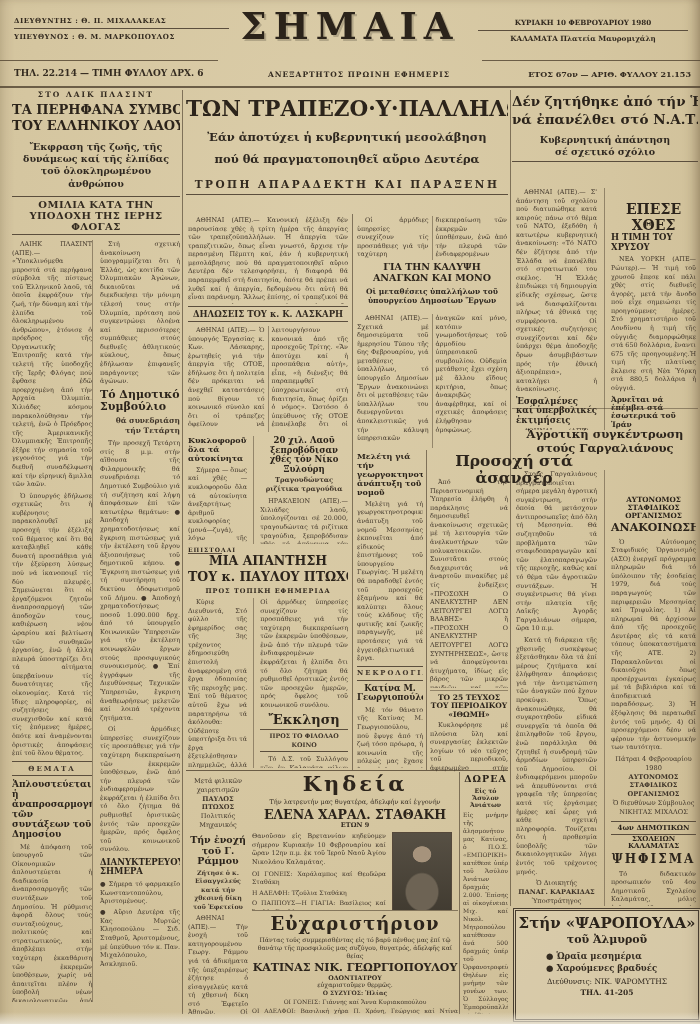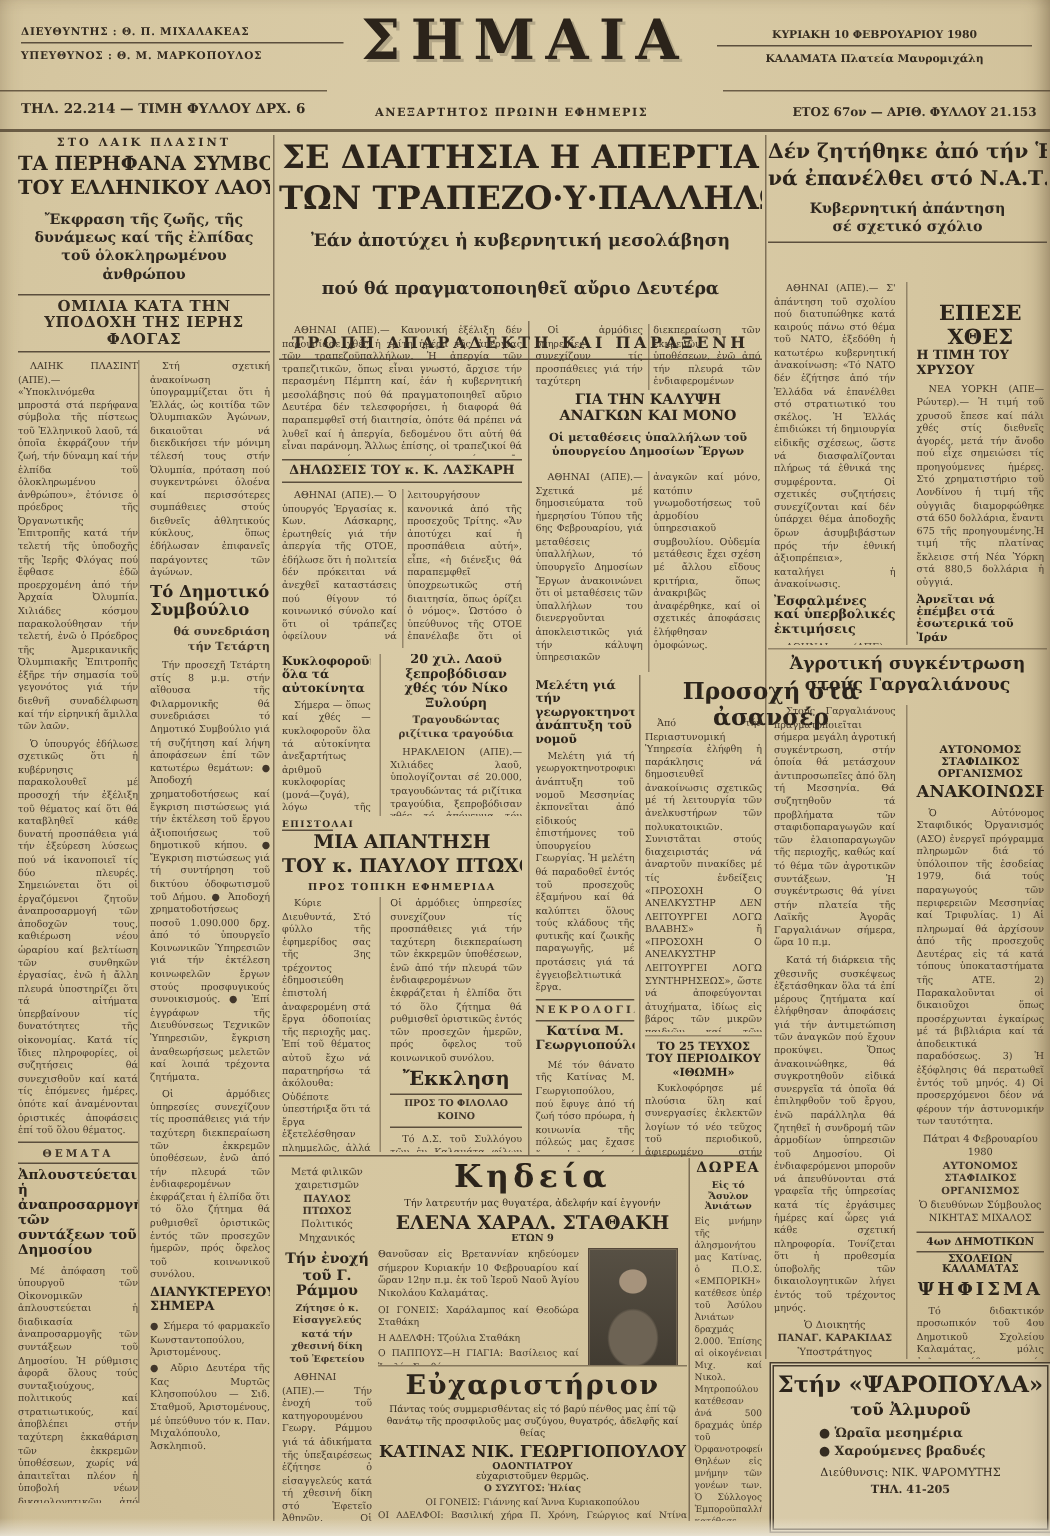--- a/index.html
+++ b/index.html
@@ -52,21 +52,21 @@
 
   <div class="abs" style="left:478px;top:18px;width:210px;">
     <div style="font-size:7.2px;font-weight:bold;text-align:center;border-bottom:1px solid #5b4e3d;padding-bottom:3px;">ΚΥΡΙΑΚΗ 10 ΦΕΒΡΟΥΑΡΙΟΥ 1980</div>
     <div style="font-size:7.2px;font-weight:bold;text-align:center;padding-top:3px;">ΚΑΛΑΜΑΤΑ  Πλατεία Μαυρομιχάλη</div>
   </div>
 
   <div class="hline" style="left:0;top:60px;width:218px;"></div>
   <div class="hline" style="left:482px;top:60px;width:218px;"></div>
 
   <div class="abs" style="left:14px;top:68px;width:250px;font-size:9px;font-weight:bold;">ΤΗΛ. 22.214 — ΤΙΜΗ ΦΥΛΛΟΥ ΔΡΧ. 6</div>
-  <div class="abs" style="left:250px;top:70px;width:200px;text-align:left;font-size:7.5px;font-weight:bold;letter-spacing:1px;">ΑΝΕΞΑΡΤΗΤΟΣ ΠΡΩΙΝΗ ΕΦΗΜΕΡΙΣ</div>
+  <div class="abs" style="left:250px;top:70px;width:200px;text-align:right;font-size:7.5px;font-weight:bold;letter-spacing:1px;">ΑΝΕΞΑΡΤΗΤΟΣ ΠΡΩΙΝΗ ΕΦΗΜΕΡΙΣ</div>
   <div class="abs" style="left:486px;top:69px;width:205px;text-align:right;font-size:8px;font-weight:bold;">ΕΤΟΣ 67ον — ΑΡΙΘ. ΦΥΛΛΟΥ 21.153</div>
 
   <div class="hline" style="left:0;top:86px;width:700px;height:2px;"></div>
 
   <div class="vline" style="left:182px;top:90px;height:924px;"></div>
   <div class="vline" style="left:510px;top:90px;height:816px;"></div>
   <div class="vline" style="left:352px;top:214px;height:556px;"></div>
   <div class="vline" style="left:426px;top:450px;height:320px;"></div>
   <div class="vline" style="left:459px;top:772px;height:242px;"></div>
 
@@ -96,25 +96,24 @@
         <div class="items">
           <p>● Σήμερα τό φαρμακεῖο Κωνσταντοπούλου, Ἀριστομένους.</p>
           <p>● Αὔριο Δευτέρα τῆς Κας Μυρτῶς Κλησοπούλου — Σιδ. Σταθμοῦ, Ἀριστομένους, μέ ὑπεύθυνο τόν κ. Παν. Μιχαλόπουλο, Ἀσκληπιοῦ.</p>
 
         </div>
       </div>
     </div>
   </div>
 
   <div class="abs" style="left:186px;top:94px;width:322px;">
-    <div class="hl" style="font-size:21.5px;">ΣΕ ΔΙΑΙΤΗΣΙΑ Η ΑΠΕΡΓΙΑ</div>
     <div class="hl" style="font-size:21.5px;margin-top:3px;">ΤΩΝ ΤΡΑΠΕΖΟ·Υ·ΠΑΛΛΗΛΩΝ</div>
     <div class="deckline" style="font-size:11.5px;margin-top:9px;">Ἐάν ἀποτύχει ἡ κυβερνητική μεσολάβηση</div>
-    <div class="deckline" style="font-size:11.5px;margin-top:18px;">πού θά πραγματοποιηθεῖ αὔριο Δευτέρα</div>
-    <div class="c b" style="font-size:10.5px;letter-spacing:2.5px;margin-top:24px;border-bottom:1px solid #5b4e3d;padding-bottom:4px;">ΤΡΟΠΗ ΑΠΑΡΑΔΕΚΤΗ ΚΑΙ ΠΑΡΑΞΕΝΗ</div>
+    <div class="deckline" style="font-size:11.5px;margin-top:8px;">πού θά πραγματοποιηθεῖ αὔριο Δευτέρα</div>
+    <div class="c b" style="font-size:10.5px;letter-spacing:2.5px;margin-top:12px;border-bottom:1px solid #5b4e3d;padding-bottom:4px;">ΤΡΟΠΗ ΑΠΑΡΑΔΕΚΤΗ ΚΑΙ ΠΑΡΑΞΕΝΗ</div>
   </div>
 
   <div class="abs body clip" style="left:188px;top:216px;width:160px;height:88px;">
     <p>ΑΘΗΝΑΙ (ΑΠΕ).— Κανονική ἐξέλιξη δέν παρουσίασε χθές ἡ τρίτη ἡμέρα τῆς ἀπεργίας τῶν τραπεζοϋπαλλήλων. Ἡ ἀπεργία τῶν τραπεζιτικῶν, ὅπως εἶναι γνωστό, ἄρχισε τήν περασμένη Πέμπτη καί, ἐάν ἡ κυβερνητική μεσολάβησις πού θά πραγματοποιηθεῖ αὔριο Δευτέρα δέν τελεσφορήσει, ἡ διαφορά θά παραπεμφθεῖ στή διαιτησία, ὁπότε θά πρέπει νά λυθεῖ καί ἡ ἀπεργία, δεδομένου ὅτι αὐτή θά εἶναι παράνομη. Ἄλλως ἐπίσης, οἱ τραπεζικοί θά πραγματοποιήσουν συγκεντρώσεις στά γραφεῖα τῶν ὀργανώσεών τους καί τήν Τρίτη, στή Θεσσαλονίκη, τήν Πάτρα καί τό Ἡράκλειο.</p>
   </div>
 
   <div class="abs rule-h c b" style="left:188px;top:306px;width:160px;font-size:8.5px;">ΔΗΛΩΣΕΙΣ ΤΟΥ κ. Κ. ΛΑΣΚΑΡΗ</div>
 
   <div class="abs clip" style="left:188px;top:326px;width:160px;height:106px;">
     <div class="body colrule">
@@ -267,21 +266,21 @@
     </div>
     <div class="body clip" style="width:88px;border-left:1px solid rgba(80,66,48,.5);padding-left:6px;">
       <div class="hlw" style="font-size:14px;text-align:center;margin-top:14px;">ΕΠΕΣΕ ΧΘΕΣ</div>
       <div class="hlw" style="font-size:8.5px;text-align:left;margin-bottom:3px;">Η ΤΙΜΗ ΤΟΥ ΧΡΥΣΟΥ</div>
       <p>ΝΕΑ ΥΟΡΚΗ (ΑΠΕ—Ρώυτερ).— Ἡ τιμή τοῦ χρυσοῦ ἔπεσε καί πάλι χθές στίς διεθνεῖς ἀγορές, μετά τήν ἄνοδο πού εἶχε σημειώσει τίς προηγούμενες ἡμέρες. Στό χρηματιστήριο τοῦ Λονδίνου ἡ τιμή τῆς οὐγγιᾶς διαμορφώθηκε στά 650 δολλάρια, ἔναντι 675 τῆς προηγουμένης.Ἡ τιμή τῆς πλατίνας ἔκλεισε στή Νέα Ὑόρκη στά 880,5 δολλάρια ἡ οὐγγιά.</p>
       <div class="hlw" style="font-size:7.5px;text-align:left;margin:3px 0 2px 0;">Ἀρνεῖται νά ἐπέμβει στά ἐσωτερικά τοῦ Ἰράν</div>
       <p>ΤΕΧΕΡΑΝΗ (ΑΠΕ—ΗΝ. ΤΥΠΟΣ).— Σέ τηλεγράφημά του πρός τόν Πρόεδρο Μπανισάντρ, ὁ ἀγιατολλάχ Χομεϊνί ἐπανέλαβε ὅτι τό θέμα τῶν ὁμήρων θά κριθεῖ ἀπό τή νέα Βουλή. Ὁ πρόεδρος ἐδήλωσε ἐξ ἄλλου ὅτι ἡ χώρα του εἶναι ἀντίθετη σέ κάθε ξένη ἐπέμβαση στά ἐσωτερικά της ζητήματα.</p>
     </div>
   </div>
 
-  <div class="abs" style="left:512px;top:432px;width:186px;border-top:1px solid rgba(80,66,48,.5);padding-top:3px;">
+  <div class="abs" style="left:512px;top:408px;width:186px;border-top:1px solid rgba(80,66,48,.5);padding-top:19px;">
     <div class="hl" style="font-size:11.5px;">Ἀγροτική συγκέντρωση</div>
     <div class="hl" style="font-size:11.5px;margin-top:1px;">στούς Γαργαλιάνους</div>
   </div>
 
   <div class="abs clip" style="left:516px;top:470px;width:180px;height:436px;display:flex;gap:7px;">
     <div class="body clip" style="width:84px;">
       <p>Στούς Γαργαλιάνους πραγματοποιεῖται σήμερα μεγάλη ἀγροτική συγκέντρωση, στήν ὁποία θά μετάσχουν ἀντιπροσωπεῖες ἀπό ὅλη τή Μεσσηνία. Θά συζητηθοῦν τά προβλήματα τῶν σταφιδοπαραγωγῶν καί τῶν ἐλαιοπαραγωγῶν τῆς περιοχῆς, καθώς καί τό θέμα τῶν ἀγροτικῶν συντάξεων. Ἡ συγκέντρωσις θά γίνει στήν πλατεία τῆς Λαϊκῆς Ἀγορᾶς Γαργαλιάνων σήμερα, ὥρα 10 π.μ.</p>
       <p>Κατά τή διάρκεια τῆς χθεσινῆς συσκέψεως ἐξετάσθηκαν ὅλα τά ἐπί μέρους ζητήματα καί ἐλήφθησαν ἀποφάσεις γιά τήν ἀντιμετώπιση τῶν ἀναγκῶν πού ἔχουν προκύψει. Ὅπως ἀνακοινώθηκε, θά συγκροτηθοῦν εἰδικά συνεργεῖα τά ὁποῖα θά ἐπιληφθοῦν τοῦ ἔργου, ἐνῶ παράλληλα θά ζητηθεῖ ἡ συνδρομή τῶν ἁρμοδίων ὑπηρεσιῶν τοῦ Δημοσίου. Οἱ ἐνδιαφερόμενοι μποροῦν νά ἀπευθύνονται στά γραφεῖα τῆς ὑπηρεσίας κατά τίς ἐργάσιμες ἡμέρες καί ὧρες γιά κάθε σχετική πληροφορία. Τονίζεται ὅτι ἡ προθεσμία ὑποβολῆς τῶν δικαιολογητικῶν λήγει ἐντός τοῦ τρέχοντος μηνός.</p>
       <div class="sig">
         <div>Ὁ Διοικητής</div>

